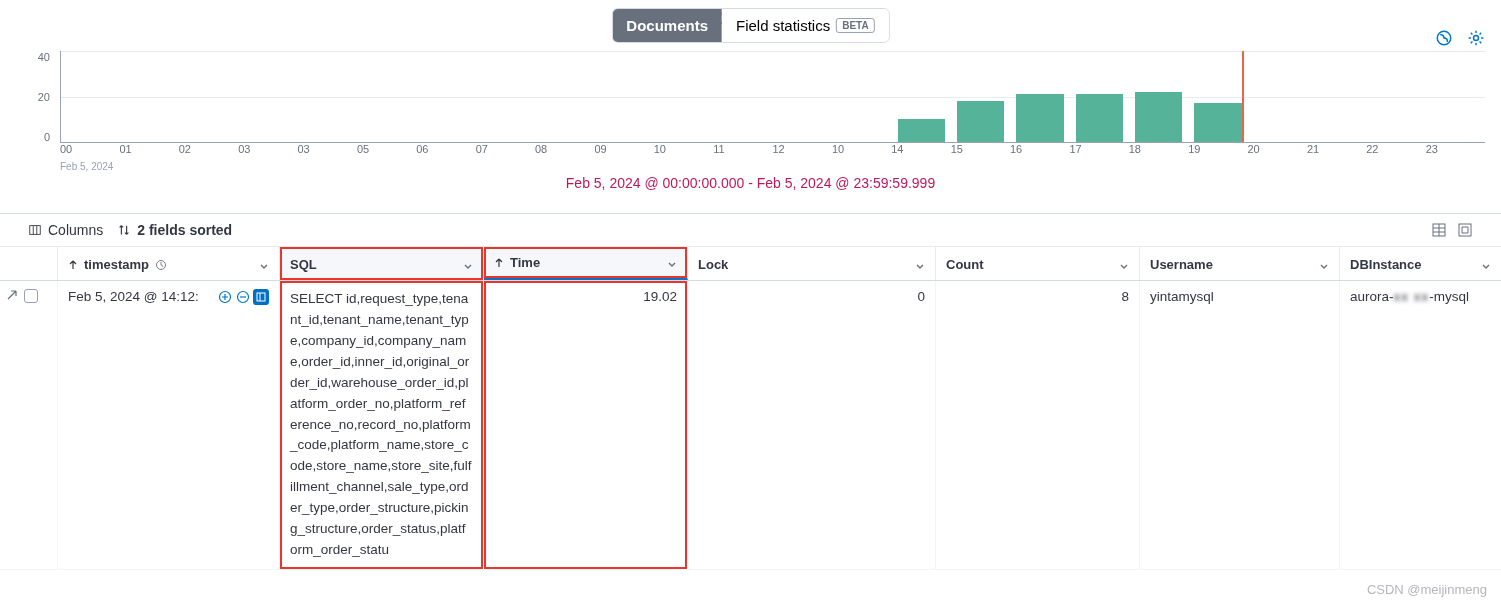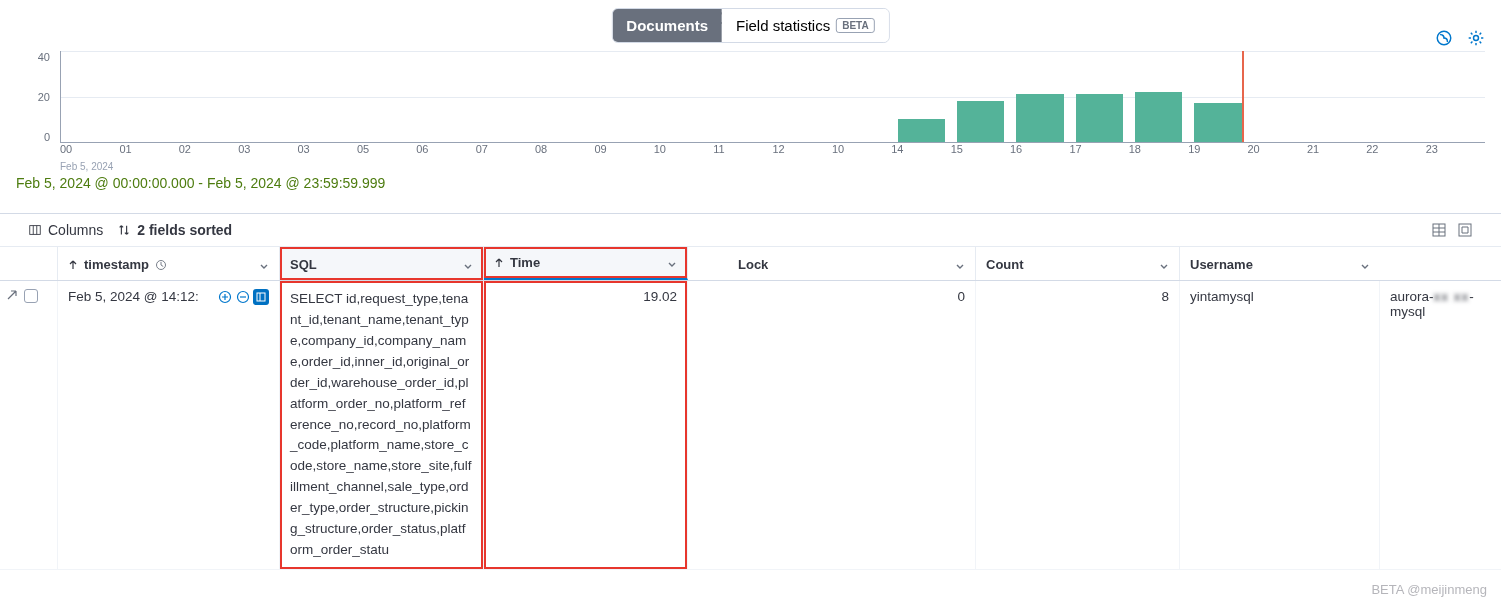--- a/index.html
+++ b/index.html
@@ -76,21 +76,21 @@
     position: absolute; top: 0; bottom: 0; width: 2px; background: #e7664c;
   }
   .grid-h { position:absolute; left:0; right:0; border-top: 1px solid #e6ebf2; }
   .x-ticks {
     position: absolute; left: 44px; right: 0; bottom: 0; height: 18px;
     display: flex; font-size: 11px; color: #69707d;
   }
   .x-tick { flex: 1; }
   .date-sub { font-size: 10px; color: #98a2b3; position: absolute; left: 44px; bottom:-11px; }
   .chart-range {
-    text-align: left; font-size: 14px; color: #4d7c0f; padding: 14px 0 8px 0;
+    text-align: center; font-size: 14px; color: #be185d; padding: 14px 0 8px 0;
   }
 
   .divider { border-top: 1px solid #d3dae6; margin-top: 10px; }
 
   
   .toolbar {
     display: flex; align-items: center; gap: 14px;
     padding: 8px 28px;
     font-size: 14px;
   }
@@ -113,21 +113,21 @@
     border-right: 1px solid #e6ebf2;
     background: #f5f7fa;
     position: relative;
   }
   .th.plain { background: #fff; }
   .th:last-child { border-right: none; }
   .th .label { display: flex; align-items: center; gap: 6px; }
   .col-ts { width: 222px; }
   .col-sql { width: 204px; }
   .col-time { width: 204px; }
-  .col-lock { width: 248px; margin-left: 40px; }
+  .col-lock { width: 248px; }
   .col-count { width: 204px; }
   .col-user { width: 200px; }
   .col-db { flex: 1; }
 
   .hl-red { box-shadow: inset 0 0 0 2px #e7362d; }
   .hl-blue-line { box-shadow: inset 0 0 0 2px #e7362d; border-bottom: 2px solid #0077cc !important; }
 
   
   .table-row {
     display: flex;
@@ -359,20 +359,26 @@
     <svg width="10" height="10" viewBox="0 0 10 10">
         <path d="M2 3l3 3 3-3" stroke="#69707d" stroke-width="1.4" fill="none"></path>
       </svg>
   </div>
   <div class="th col-user plain">
     <span class="label">Username</span>
     <svg width="10" height="10" viewBox="0 0 10 10">
         <path d="M2 3l3 3 3-3" stroke="#69707d" stroke-width="1.4" fill="none"></path>
       </svg>
   </div>
+  <div class="th col-db plain">
+    <span class="label">DBInstance</span>
+    <svg width="10" height="10" viewBox="0 0 10 10">
+        <path d="M2 3l3 3 3-3" stroke="#69707d" stroke-width="1.4" fill="none"></path>
+      </svg>
+  </div>
 </div>
 
 <div class="table-row">
   <div class="lead-cell">
     <span class="icon-btn">
       <svg width="12" height="12" viewBox="0 0 12 12" fill="none" stroke="#69707d" stroke-width="1.2">
         <path d="M2 10L10 2M10 2H5M10 2v5"></path>
       </svg>
     </span>
     <span class="cb"></span>
@@ -403,13 +409,13 @@
   <div class="td col-sql hl-red">SELECT id,request_type,tenant_id,tenant_name,tenant_type,company_id,company_name,order_id,inner_id,original_order_id,warehouse_order_id,platform_order_no,platform_reference_no,record_no,platform_code,platform_name,store_code,store_name,store_site,fulfillment_channel,sale_type,order_type,order_structure,picking_structure,order_status,platform_order_statu</div>
   <div class="td col-time hl-red">19.02</div>
   <div class="td col-lock">0</div>
   <div class="td col-count">8</div>
   <div class="td col-user">yintamysql</div>
   <div class="td col-db">
     <span>aurora-</span><span style="filter:blur(2px);letter-spacing:1px;">xx xx</span><span>-mysql</span>
   </div>
 </div>
 
-<div class="watermark">BETA @meijinmeng</div>
+<div class="watermark">CSDN @meijinmeng</div>
 
 </body></html>

